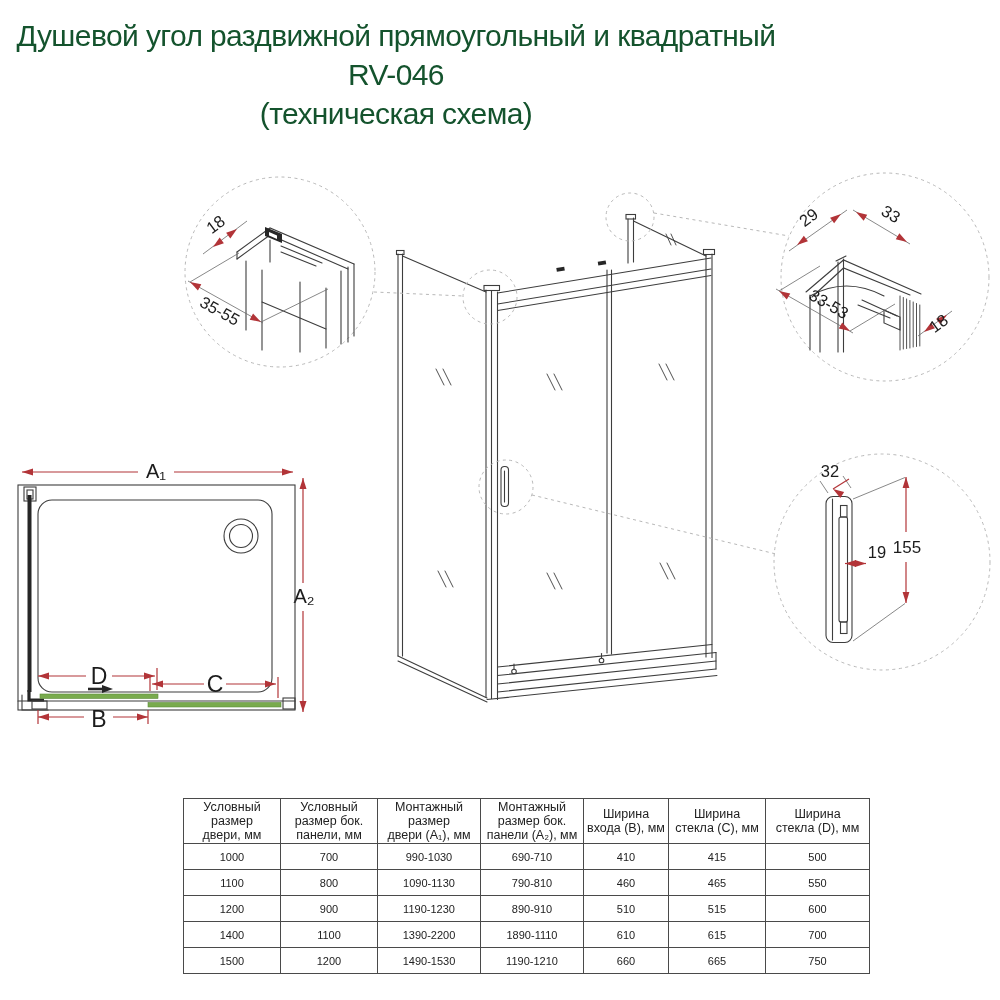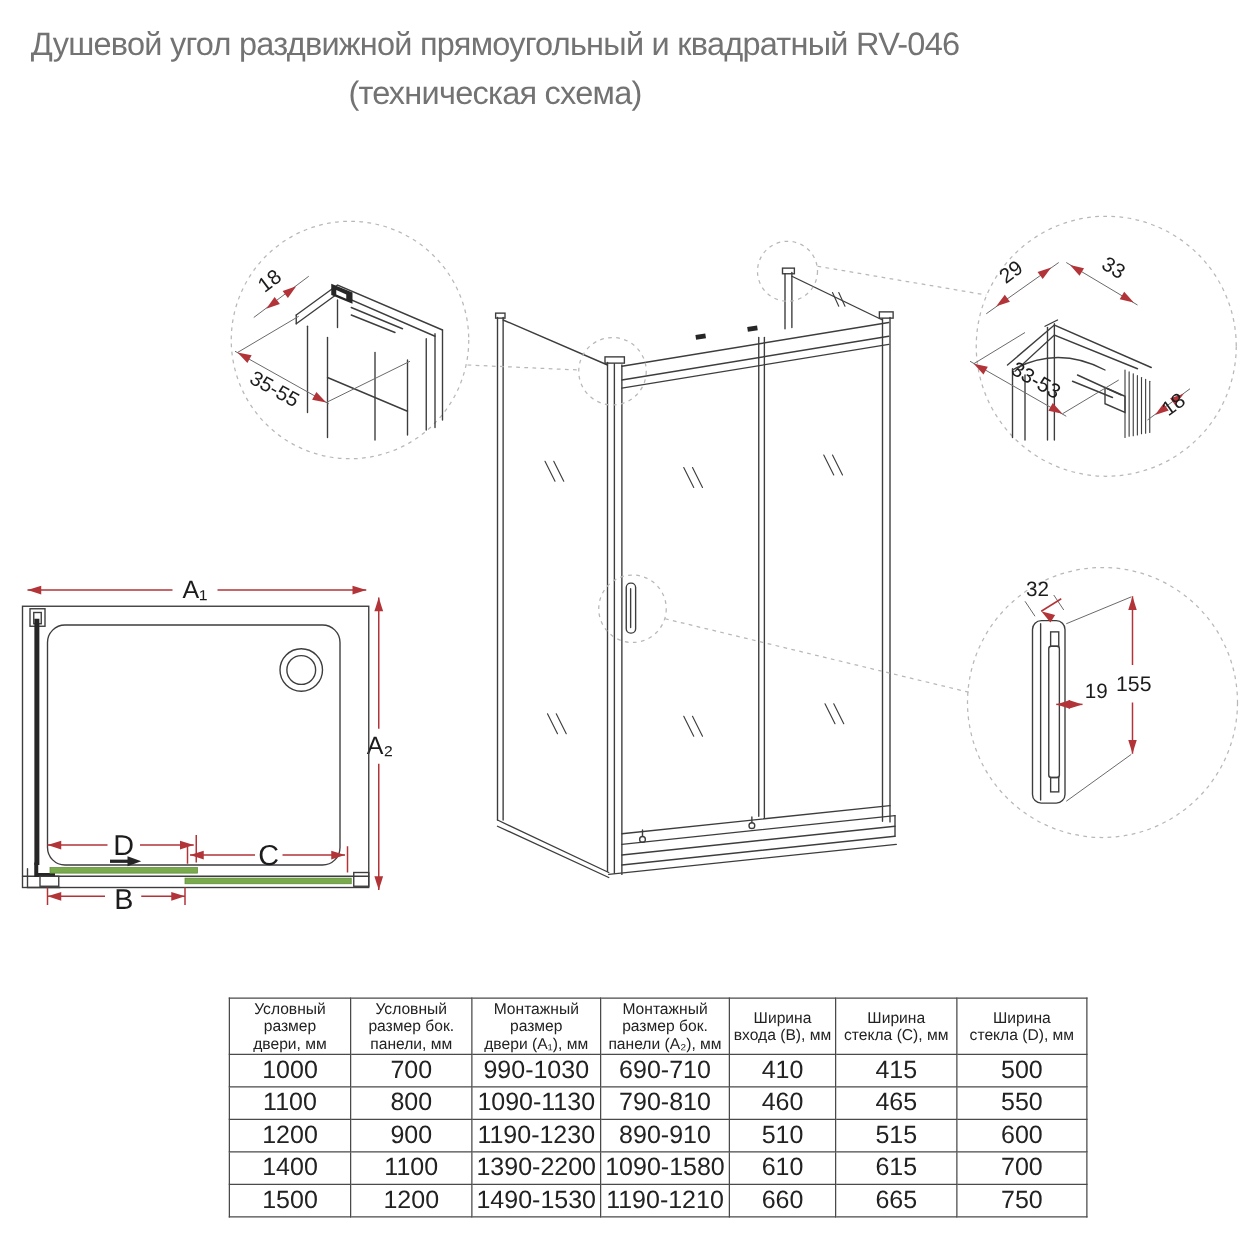--- a/index.html
+++ b/index.html
@@ -1,38 +1,38 @@
 <!DOCTYPE html>
 <html style="--dimension-red: #b23438; --glass-green: #79ab4d; --line-dark: #3d3d3d;"><head>
 <meta charset="utf-8">
 <style>
   html,body{margin:0;padding:0;background:#fff;width:1000px;height:1000px;overflow:hidden;
     font-family:"Liberation Sans","DejaVu Sans",sans-serif;color:#1f1f1f;}
   .page{position:relative;width:1000px;height:1000px;background:#fff;}
   .title{position:absolute;top:16px;left:0;width:792px;text-align:center;
-    font-size:26px;line-height:39px;letter-spacing:-0.6px;color:#737373;}
+    font-size:30px;line-height:39px;letter-spacing:-0.6px;color:#14532d;}
   svg.diagram{position:absolute;left:0;top:0;width:1000px;height:780px;}
   svg text{font-family:"Liberation Sans","DejaVu Sans",sans-serif;fill:#1c1c1c;}
   .ln{stroke:var(--line-dark,#3d3d3d);stroke-width:1.1;fill:none;stroke-linecap:round;}
   .thin{stroke:#6a6a6a;stroke-width:0.8;fill:none;}
   .red{stroke:var(--dimension-red,#b23438);stroke-width:1.2;fill:none;}
   .redf{fill:var(--dimension-red,#b23438);stroke:none;}
   .grn{fill:var(--glass-green,#79ab4d);stroke:#5d8c3a;stroke-width:0.6;}
   .blk{fill:#262626;stroke:none;}
   .dash{stroke:#b8b8b8;stroke-width:1;fill:none;stroke-dasharray:3 3.5;}
   .dim{font-size:16.5px;}
   .dimM{font-size:17px;}
   .planA{font-size:20px;}
   .planB{font-size:23px;}
   table.spec{position:absolute;left:183px;top:798px;width:686px;border-collapse:collapse;
     table-layout:fixed;}
   table.spec th,table.spec td{border:1px solid #4a4a4a;text-align:center;vertical-align:middle;
     padding:1px 2px;color:#222;}
   table.spec th{font-weight:normal;font-size:12.5px;line-height:1.12;height:38px;white-space:pre-line;}
-  table.spec td{font-size:20px;height:23px;text-align:center;}
+  table.spec td{font-size:11px;height:23px;text-align:center;}
 </style>
 </head>
 <body>
 
 <div class="page">
 
   <div class="title">
     <div>Душевой угол раздвижной прямоугольный и квадратный RV-046</div>
     <div>(техническая схема)</div>
   </div>
@@ -326,21 +326,21 @@
         <td>1190-1230</td>
         <td>890-910</td>
         <td>510</td>
         <td>515</td>
         <td>600</td>
       </tr>
       <tr>
         <td>1400</td>
         <td>1100</td>
         <td>1390-2200</td>
-        <td>1090-1580</td>
+        <td>1890-1110</td>
         <td>610</td>
         <td>615</td>
         <td>700</td>
       </tr>
       <tr>
         <td>1500</td>
         <td>1200</td>
         <td>1490-1530</td>
         <td>1190-1210</td>
         <td>660</td>

